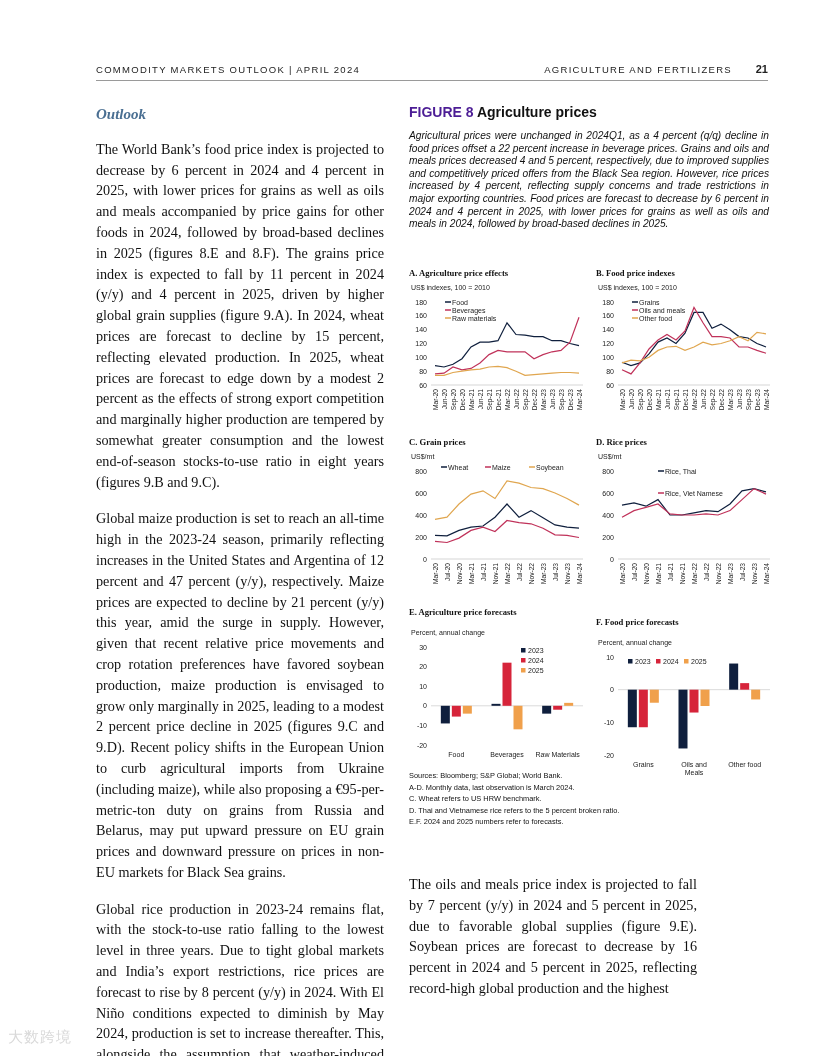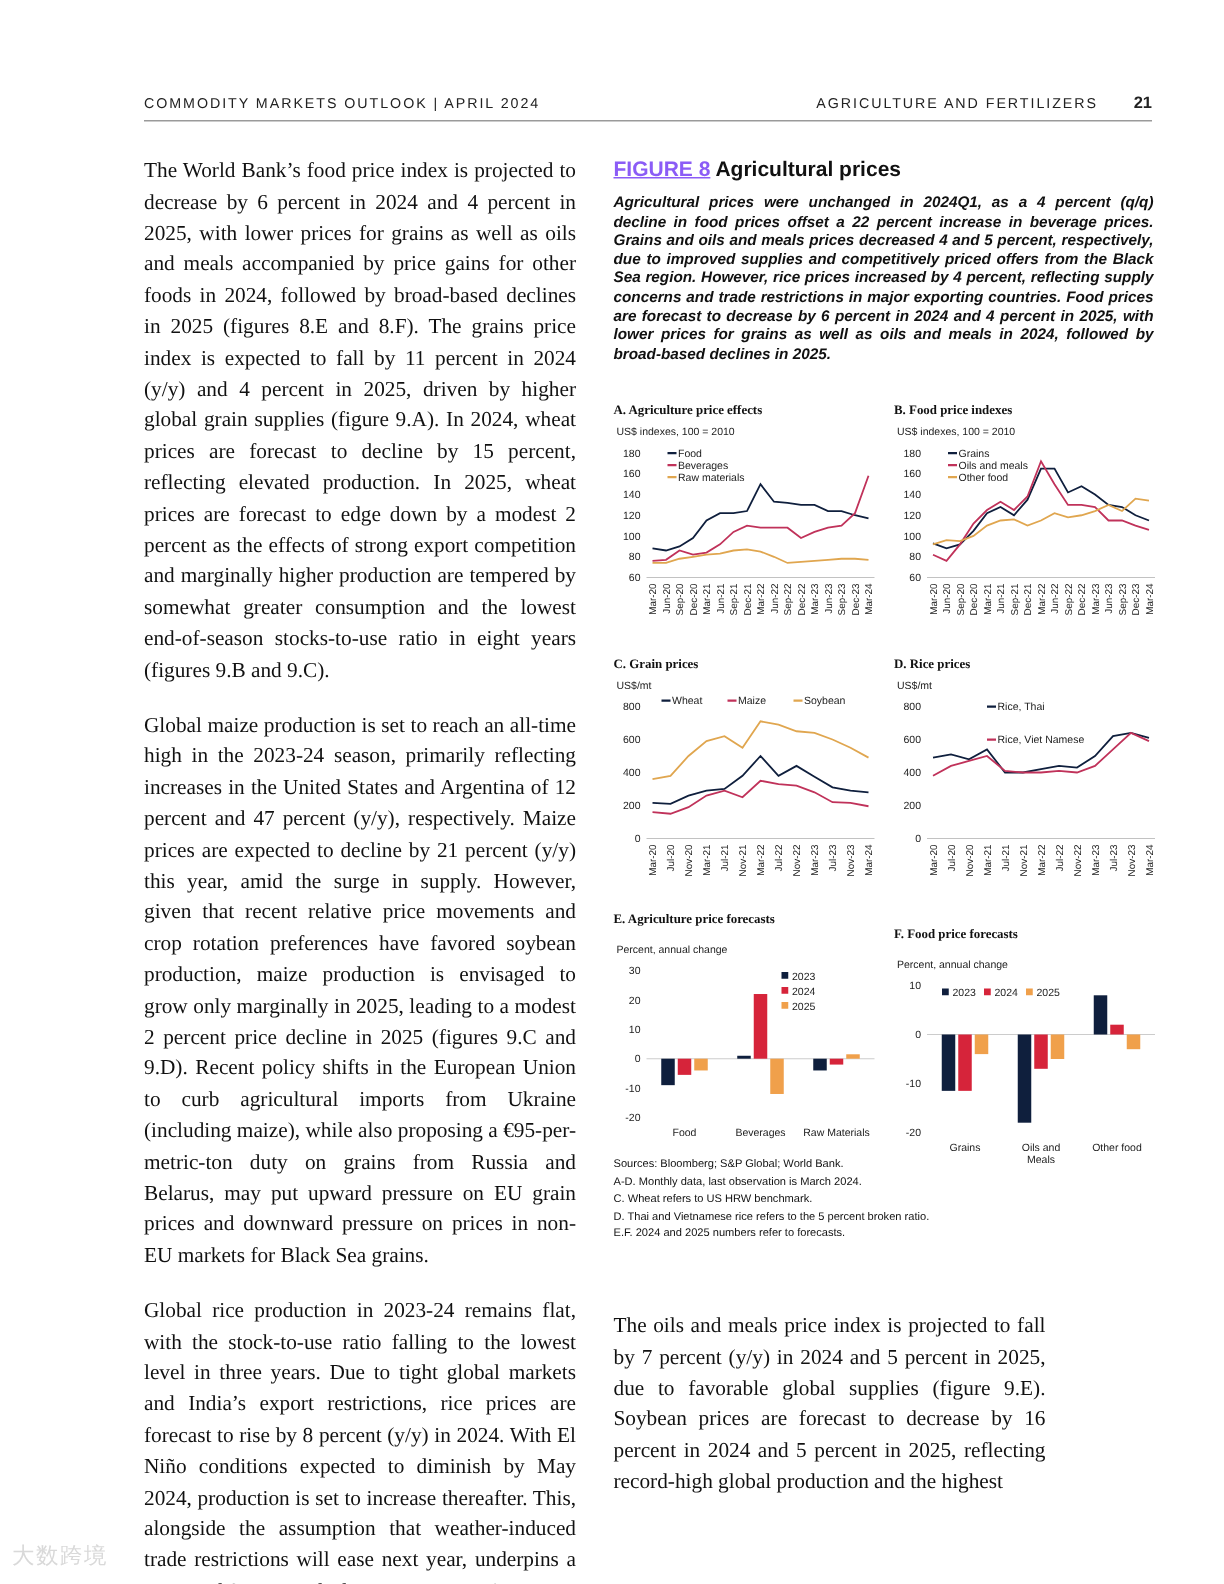--- a/index.html
+++ b/index.html
@@ -8,22 +8,22 @@
   .header .left { position: absolute; left: 0; top: 2px; }
   .header .right { position: absolute; right: 36px; top: 2px; }
   .header .pnum { position: absolute; right: 0; top: 1px; font-weight: bold; font-size: 11px; letter-spacing: 0; }
 
   .leftcol { position: absolute; left: 96px; top: 104px; width: 288px; font-family: "Liberation Serif", serif; font-size: 14.2px; line-height: 20.8px; color: #111; }
   .leftcol h2 { margin: 0 0 14px 0; font-style: italic; font-weight: bold; font-size: 15px; color: #4a6f92; }
   .leftcol p { margin: 0 0 16px 0; text-align: justify; }
 
   .rightcol { position: absolute; left: 409px; top: 104px; width: 360px; font-family: "Liberation Sans", sans-serif; }
   .fig-title { font-size: 14px; font-weight: bold; margin: 0 0 10px 0; }
-  .fig-title .fig-num { color: #8b5cf6; text-decoration: underline; }
-  .fig-caption { font-size: 10.2px; font-style: italic; line-height: 12.6px; text-align: justify; margin: 0; color: #111; font-weight: bold; }
+  .fig-title .fig-num { color: #4c1d95; }
+  .fig-caption { font-size: 10.2px; font-style: italic; line-height: 12.6px; text-align: justify; margin: 0; color: #111; }
 
   .panel { position: absolute; width: 180px; }
   .panel .ptitle { font-size: 8.6px; font-weight: bold; margin: 0; }
   .panel svg { display: block; }
   .sources { position: absolute; left: 409px; top: 770px; width: 360px; font-family: "Liberation Sans", sans-serif; font-size: 7.4px; line-height: 11.6px; color: #111; }
   .sources div { white-space: nowrap; }
 
   .bottomright { position: absolute; left: 409px; top: 874px; width: 288px; font-family: "Liberation Serif", serif; font-size: 14.2px; line-height: 20.8px; text-align: justify; }
   .bottomright p { margin: 0; }
   .watermark { position: absolute; left: 8px; top: 1028px; font-family: "DejaVu Sans", sans-serif; font-size: 15px; color: #d9d9d9; letter-spacing: 1px; text-align: center; }
@@ -31,29 +31,30 @@
 </head>
 <body>
 
 <div class="header">
   <span class="left">COMMODITY MARKETS OUTLOOK | APRIL 2024</span>
   <span class="right">AGRICULTURE AND FERTILIZERS</span>
   <span class="pnum">21</span>
 </div>
 
 <div class="leftcol">
+  <h2>Outlook</h2>
   <p>The World Bank’s food price index is projected to decrease by 6 percent in 2024 and 4 percent in 2025, with lower prices for grains as well as oils and meals accompanied by price gains for other foods in 2024, followed by broad-based declines in 2025 (figures 8.E and 8.F). The grains price index is expected to fall by 11 percent in 2024 (y/y) and 4 percent in 2025, driven by higher global grain supplies (figure 9.A). In 2024, wheat prices are forecast to decline by 15 percent, reflecting elevated production. In 2025, wheat prices are forecast to edge down by a modest 2 percent as the effects of strong export competition and marginally higher production are tempered by somewhat greater consumption and the lowest end-of-season stocks-to-use ratio in eight years (figures 9.B and 9.C).</p>
   <p>Global maize production is set to reach an all-time high in the 2023-24 season, primarily reflecting increases in the United States and Argentina of 12 percent and 47 percent (y/y), respectively. Maize prices are expected to decline by 21 percent (y/y) this year, amid the surge in supply. However, given that recent relative price movements and crop rotation preferences have favored soybean production, maize production is envisaged to grow only marginally in 2025, leading to a modest 2 percent price decline in 2025 (figures 9.C and 9.D). Recent policy shifts in the European Union to curb agricultural imports from Ukraine (including maize), while also proposing a €95-per-metric-ton duty on grains from Russia and Belarus, may put upward pressure on EU grain prices and downward pressure on prices in non-EU markets for Black Sea grains.</p>
   <p>Global rice production in 2023-24 remains flat, with the stock-to-use ratio falling to the lowest level in three years. Due to tight global markets and India’s export restrictions, rice prices are forecast to rise by 8 percent (y/y) in 2024. With El Niño conditions expected to diminish by May 2024, production is set to increase thereafter. This, alongside the assumption that weather-induced trade restrictions will ease next year, underpins a projected 8 percent decline in prices in 2025.</p>
 </div>
 
 <div class="rightcol">
   <div class="fig-title">
     <span class="fig-num">FIGURE 8</span>
-    <span>Agricultural prices</span>
+    <span>Agriculture prices</span>
   </div>
   <p class="fig-caption">Agricultural prices were unchanged in 2024Q1, as a 4 percent (q/q) decline in food prices offset a 22 percent increase in beverage prices. Grains and oils and meals prices decreased 4 and 5 percent, respectively, due to improved supplies and competitively priced offers from the Black Sea region. However, rice prices increased by 4 percent, reflecting supply concerns and trade restrictions in major exporting countries. Food prices are forecast to decrease by 6 percent in 2024 and 4 percent in 2025, with lower prices for grains as well as oils and meals in 2024, followed by broad-based declines in 2025.</p>
 </div>
 
 <div class="panel" style="left:409px; top:268px;">
   <div class="ptitle">A. Agriculture price effects</div>
   <svg id="chart-0" width="180" height="145">
       <text x="2" y="12" font-size="7" font-family="&quot;Liberation Sans&quot;, sans-serif" fill="#222">US$ indexes, 100 = 2010</text>
       <text x="18" y="109.5" font-size="7" font-family="&quot;Liberation Sans&quot;, sans-serif" text-anchor="end" fill="#222">60</text>
       <text x="18" y="95.66666666666667" font-size="7" font-family="&quot;Liberation Sans&quot;, sans-serif" text-anchor="end" fill="#222">80</text>

